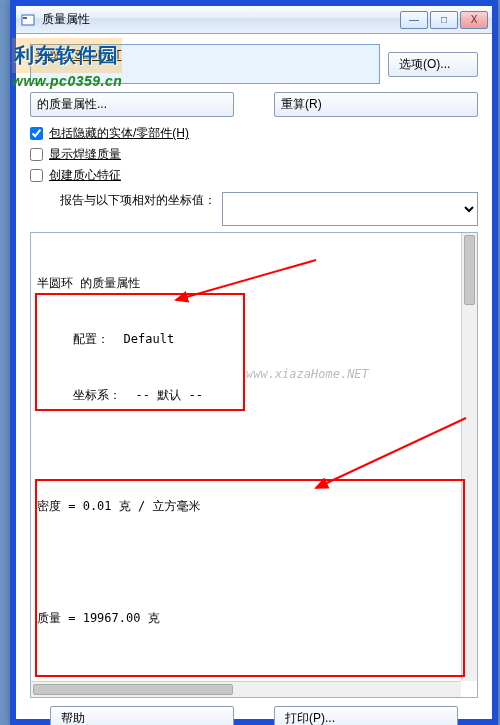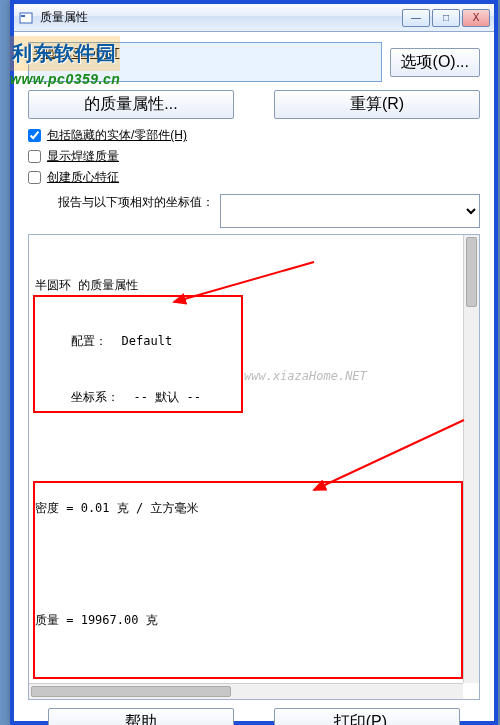--- a/index.html
+++ b/index.html
@@ -1,27 +1,27 @@
 <!DOCTYPE html>
 <html><head>
 <meta charset="utf-8">
 <style>
   * { box-sizing: border-box; margin: 0; padding: 0; }
   body { font-family: "Microsoft YaHei", SimSun, Arial, sans-serif; font-size: 12px; background: #6b93c4; width: 500px; height: 725px; overflow: hidden; }
-  .win-frame { position: absolute; left: 10px; top: 0; width: 488px; height: 725px; background: #fff; border: 4px solid #1d4ed8; box-shadow: 0 0 8px rgba(0,0,0,0.3); }
+  .win-frame { position: absolute; left: 10px; top: 0; width: 488px; height: 725px; background: #fff; border: 6px solid #1d4ed8; box-shadow: 0 0 8px rgba(0,0,0,0.3); }
   .titlebar { height: 28px; background: linear-gradient(#fdfdfe,#e6eefb 45%,#d3e1f6 46%,#e9f1fb); border-bottom: 1px solid #8fa9cf; display: flex; align-items: center; padding: 0 4px; }
   .titlebar .icon { width: 16px; height: 16px; margin-right: 6px; display:inline-block; }
   .titlebar .title { flex: 1; color: #000; font-size: 12px; }
   .winbtns { display: flex; gap: 0; }
   .winbtn { width: 28px; height: 18px; border: 1px solid #6b89b5; background: linear-gradient(#f7fbff,#d6e6fb); border-radius: 2px; margin-left: 2px; display:flex; align-items:center; justify-content:center; font-size:10px; color:#2a4a7a; }
   .winbtn.close { background: linear-gradient(#f9d2d2,#e99); color:#7a1a1a; }
   .body { padding: 10px 14px 8px; position: relative; height: calc(100% - 28px); }
   .row { display: flex; align-items: center; gap: 8px; margin-bottom: 8px; }
   .filebox { flex:1; height: 40px; border: 1px solid #7aa2d4; background: #e8f3ff; padding: 2px 4px; font-size: 12px; text-decoration: underline; }
-  .btn { border:1px solid #8a9db8; background: linear-gradient(#fefefe,#e7eef9); padding: 3px 10px; font-size: 16px; border-radius:2px; min-width: 90px; text-align:center; }
+  .btn { border:1px solid #8a9db8; background: linear-gradient(#fefefe,#e7eef9); padding: 3px 10px; font-size: 12px; border-radius:2px; min-width: 90px; }
   .btnrow { display:flex; gap: 40px; margin: 6px 0 8px; }
   .btnrow .btn { flex:1; min-width: 0; padding: 3px 6px; }
   .chk { display:flex; align-items:center; gap:6px; margin: 4px 0; font-size:12px;text-decoration:underline; }
   .chk input { width:13px; height:13px; }
   .coordrow { display:flex; align-items:flex-start; gap:6px; margin: 8px 0 6px; }
   .coordrow select { flex:1; height:20px; border:1px solid #8a9db8; background:#fff; font-size:12px; padding:16px 4px; }
   .textpanel { border:1px solid #9fb3cd; height: 466px; overflow: auto; padding: 4px 6px; font-size: 12px; line-height: 1.55; font-family: SimSun, "Microsoft YaHei", monospace; white-space: pre; position:relative; }
   .bottomrow { display:flex; gap: 40px; margin-top: 8px; padding: 0 20px; }
   .bottomrow .btn { flex:1; }
   .redbox { position:absolute; border:2px solid #f00; pointer-events:none; z-index:5; }

